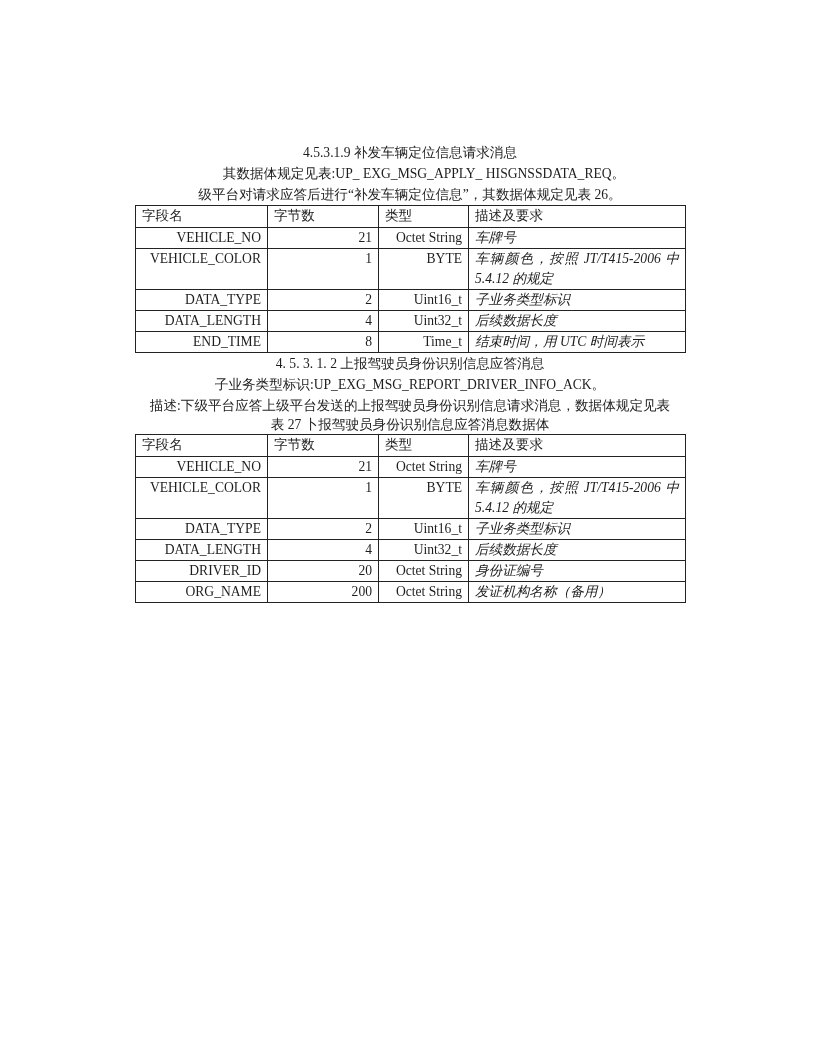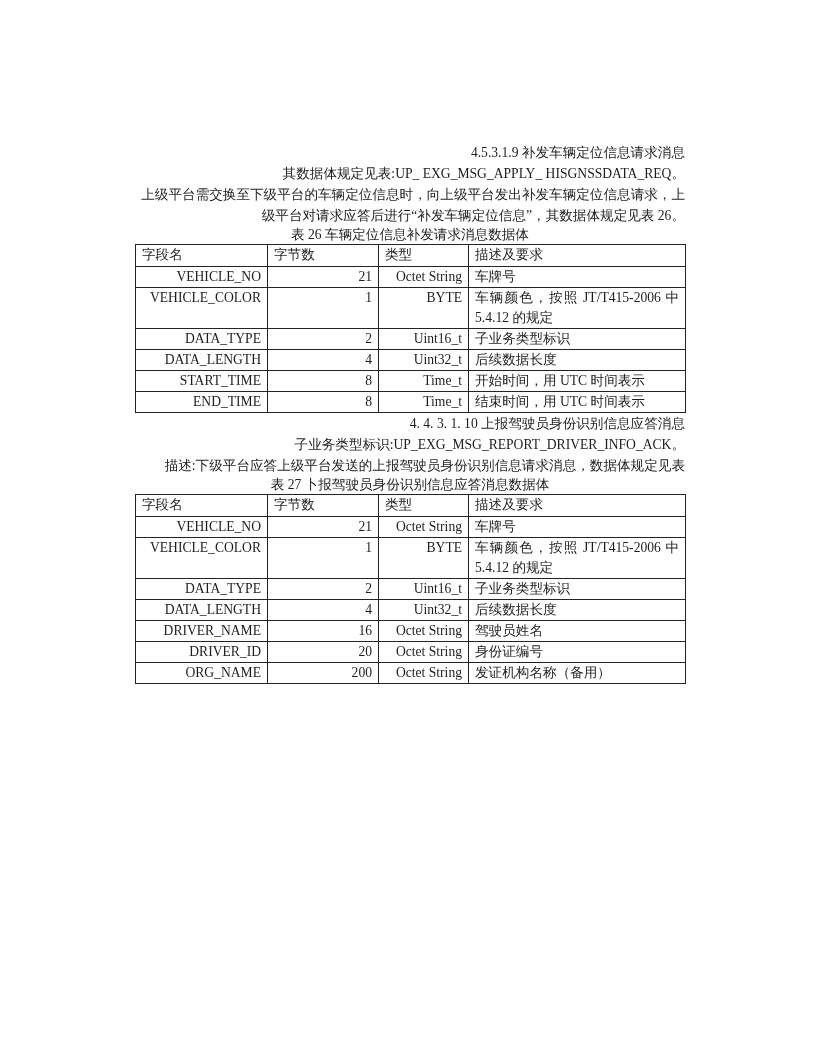--- a/index.html
+++ b/index.html
@@ -14,21 +14,21 @@
   }
   .content {
     position:absolute;
     left:135px; top:142px;
     width:550px;
   }
   .line {
     font-size:13.6px;
     line-height:21px;
     white-space:nowrap;
-    text-align:right;
+    text-align:center;
   }
   .indent { padding-left:28px; }
   .caption {
     font-size:13.6px;
     line-height:18px;
     text-align:center;
     white-space:nowrap;
   }
   table.spec {
     border-collapse:collapse;
@@ -40,37 +40,35 @@
   table.spec th, table.spec td {
     border:1px solid #232323;
     font-weight:normal;
     padding:0 6px;
     vertical-align:top;
     line-height:20px;
     overflow:hidden;
   }
   table.spec th { text-align:left; height:21px; }
   table.spec td { text-align:right; height:20px; }
-  table.spec td.desc { text-align:justify; }
+  table.spec td.desc { text-align:justify;font-style:italic; }
   .col-field { width:132px; }
   .col-bytes { width:111px; }
   .col-type  { width:90px; }
   .col-desc  { width:217px; }
 </style>
 </head>
 <body>
 
 <div class="page">
   <div class="content">
 
     <div class="line">4.5.3.1.9 补发车辆定位信息请求消息</div>
     <div class="line indent">其数据体规定见表:UP_ EXG_MSG_APPLY_ HISGNSSDATA_REQ。</div>
-    <div class="line">上级平台需交换至下级平台的车辆定位信息时，向上级平台发出补发车辆定位信息请求，上</div>
     <div class="line">级平台对请求应答后进行“补发车辆定位信息”，其数据体规定见表 26。</div>
-    <div class="caption">表 26 车辆定位信息补发请求消息数据体</div>
 
     <table class="spec">
       <colgroup>
         <col class="col-field">
           <col class="col-bytes">
           <col class="col-type">
           <col class="col-desc">
       </colgroup>
       <tbody>
           <tr>
@@ -97,35 +95,29 @@
         <td>Uint16_t</td>
         <td class="desc">子业务类型标识</td>
       </tr>
       <tr>
         <td>DATA_LENGTH</td>
         <td>4</td>
         <td>Uint32_t</td>
         <td class="desc">后续数据长度</td>
       </tr>
       <tr>
-        <td>START_TIME</td>
-        <td>8</td>
-        <td>Time_t</td>
-        <td class="desc">开始时间，用 UTC 时间表示</td>
-      </tr>
-      <tr>
         <td>END_TIME</td>
         <td>8</td>
         <td>Time_t</td>
         <td class="desc">结束时间，用 UTC 时间表示</td>
       </tr>
     </tbody>
       </table>
 
-    <div class="line">4. 4. 3. 1. 10 上报驾驶员身份识别信息应答消息</div>
+    <div class="line">4. 5. 3. 1. 2 上报驾驶员身份识别信息应答消息</div>
     <div class="line">子业务类型标识:UP_EXG_MSG_REPORT_DRIVER_INFO_ACK。</div>
     <div class="line">描述:下级平台应答上级平台发送的上报驾驶员身份识别信息请求消息，数据体规定见表</div>
     <div class="caption">表 27 卜报驾驶员身份识别信息应答消息数据体</div>
 
     <table class="spec">
       <colgroup>
         <col class="col-field">
           <col class="col-bytes">
           <col class="col-type">
           <col class="col-desc">
@@ -155,26 +147,20 @@
         <td>Uint16_t</td>
         <td class="desc">子业务类型标识</td>
       </tr>
       <tr>
         <td>DATA_LENGTH</td>
         <td>4</td>
         <td>Uint32_t</td>
         <td class="desc">后续数据长度</td>
       </tr>
       <tr>
-        <td>DRIVER_NAME</td>
-        <td>16</td>
-        <td>Octet String</td>
-        <td class="desc">驾驶员姓名</td>
-      </tr>
-      <tr>
         <td>DRIVER_ID</td>
         <td>20</td>
         <td>Octet String</td>
         <td class="desc">身份证编号</td>
       </tr>
       <tr>
         <td>ORG_NAME</td>
         <td>200</td>
         <td>Octet String</td>
         <td class="desc">发证机构名称（备用）</td>

